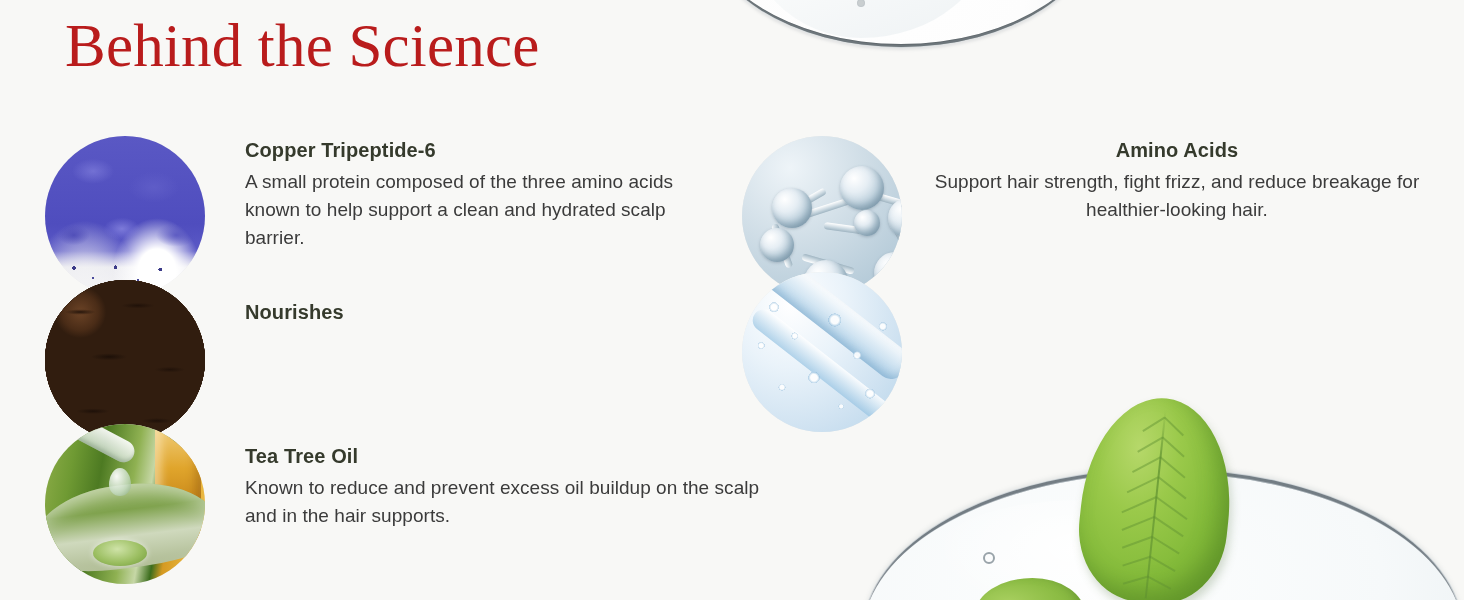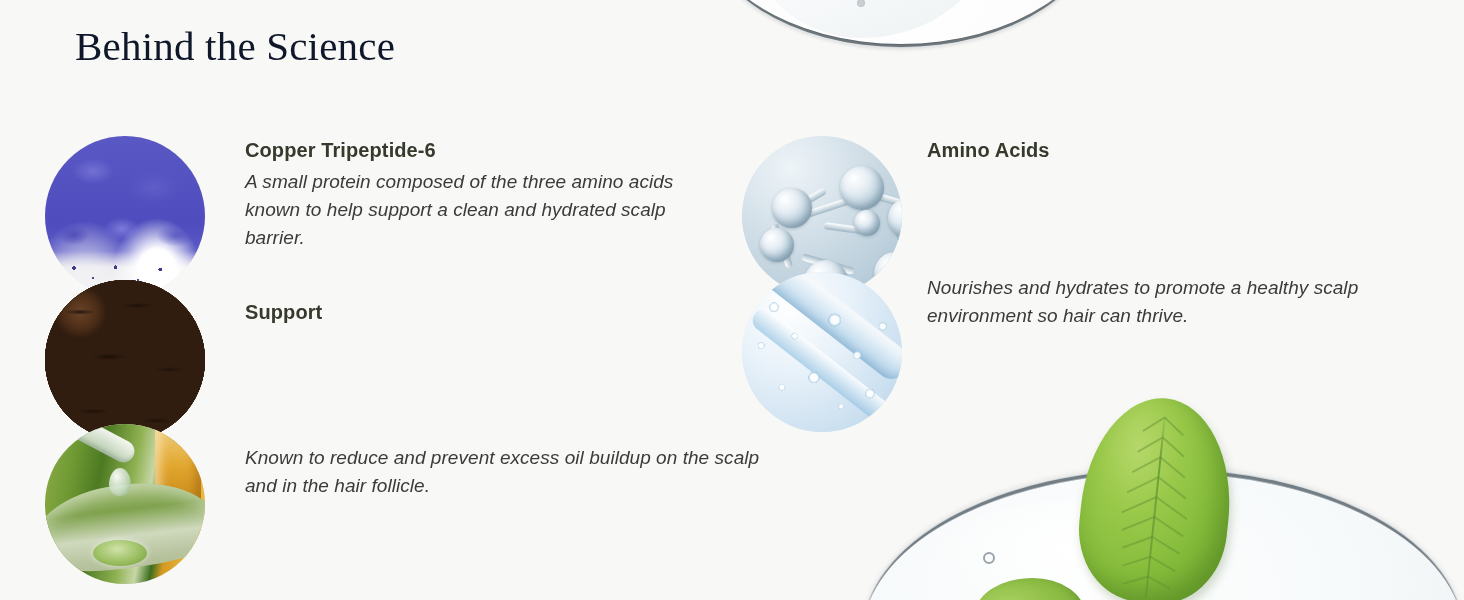--- a/index.html
+++ b/index.html
@@ -79,45 +79,44 @@
     transform:translateX(-50%);
   }
   .veins{position:absolute;inset:0;overflow:hidden;border-radius:inherit;opacity:.55;}
   .veins i{
     position:absolute;left:50%;height:1.5px;background:rgba(96,146,50,.85);
     transform-origin:left center;display:block;
   }
 
   
   .title{
-    position:absolute;left:75px;top:10px;
+    position:absolute;left:65px;top:10px;
     font-family:"Liberation Serif", serif;
-    font-size:41px;line-height:72px;letter-spacing:.2px;
-    color:#0f172a;font-weight:400;white-space:nowrap;
+    font-size:61px;line-height:72px;letter-spacing:.2px;
+    color:#b91c1c;font-weight:400;white-space:nowrap;
   }
 
   
   .col{position:absolute;}
   .col-left{left:45px;top:136px;width:690px;}
   .col-right{left:742px;top:136px;width:700px;}
 
   .item{position:relative;}
   .thumb{
     position:absolute;width:160px;height:160px;border-radius:50%;
     overflow:hidden;background:#e9e9e7;
   }
   .txt{position:absolute;}
   .h3{
     font-size:20px;line-height:24px;font-weight:700;color:#353a2c;
     margin:0 0 6px 0;letter-spacing:.1px;
   }
   .p{
     font-size:19px;line-height:28px;color:#3b3b3b;margin:0;font-weight:400;
     letter-spacing:.05px;
-    font-style:italic;
   }
 
   
   .art{position:absolute;inset:0;}
   
   .art-powder{
     background:
       radial-gradient(ellipse at 70% 85%, #ffffff 0%, #ffffff 12%, rgba(255,255,255,0) 28%),
       radial-gradient(ellipse at 25% 92%, #f2f2f4 0%, rgba(242,242,244,0) 30%),
       linear-gradient(180deg,#5a58c4 0%,#4f4dbe 55%,#5b59c6 72%,#e9e9ef 82%,#f4f4f6 100%);
@@ -266,36 +265,37 @@
         <p class="h3">Copper Tripeptide-6</p>
         <p class="p">A small protein composed of the three amino acids known to help support a clean and hydrated scalp barrier.</p>
       </div>
     </div>
 
     <div class="item">
       <div class="thumb" style="left:0;top:144px;">
         <div class="art art-beans"></div>
       </div>
       <div class="txt" style="left:200px;top:164px;width:470px;">
-        <p class="h3">Support</p>
+        <p class="h3">Nourishes</p>
       </div>
     </div>
 
     <div class="item">
       <div class="thumb" style="left:0;top:288px;">
         <div class="art art-teatree">
           <div class="vial"></div>
           <div class="leaf-band"></div>
           <div class="pipette"></div>
           <div class="droplet"></div>
           <div class="pool"></div>
         </div>
       </div>
       <div class="txt" style="left:200px;top:308px;width:530px;">
-        <p class="p">Known to reduce and prevent excess oil buildup on the scalp and in the hair follicle.</p>
+        <p class="h3">Tea Tree Oil</p>
+        <p class="p">Known to reduce and prevent excess oil buildup on the scalp and in the hair supports.</p>
       </div>
     </div>
 
   </div>
 
   <div class="col col-right">
 
     <div class="item">
       <div class="thumb" style="left:0;top:0;">
         <div class="art art-molecule" id="molArt">
@@ -308,35 +308,35 @@
             <div class="bond" style="left: 82px; top: 86px; width: 40px; transform: rotate(8deg);"></div>
             <div class="atom" style="left: 30px; top: 52px; width: 40px; height: 40px;"></div>
             <div class="atom" style="left: 98px; top: 30px; width: 44px; height: 44px;"></div>
             <div class="atom" style="left: 146px; top: 62px; width: 40px; height: 40px;"></div>
             <div class="atom" style="left: 132px; top: 116px; width: 42px; height: 42px;"></div>
             <div class="atom" style="left: 62px; top: 124px; width: 44px; height: 44px;"></div>
             <div class="atom" style="left: 18px; top: 92px; width: 34px; height: 34px;"></div>
             <div class="atom" style="left: 112px; top: 74px; width: 26px; height: 26px;"></div>
           </div>
       </div>
-      <div class="txt" style="left:185px;top:2px;width:500px;">
+      <div class="txt" style="left:185px;top:2px;width:500px;text-align:center;">
         <p class="h3">Amino Acids</p>
+        <p class="p">Support hair strength, fight frizz, and reduce breakage for healthier-looking hair.</p>
       </div>
     </div>
 
     <div class="item">
       <div class="thumb" style="left:0;top:136px;">
         <div class="art art-gel">
           <div class="streak"></div>
           <div class="streak2"></div>
           <div class="bubbles"></div>
         </div>
       </div>
       <div class="txt" style="left:185px;top:138px;width:500px;">
-        <p class="p">Nourishes and hydrates to promote a healthy scalp environment so hair can thrive.</p>
       </div>
     </div>
 
   </div>
 
   <div class="petri-bottom"></div>
   <div class="petri-bottom-sheen"></div>
   <div class="petri-bottom-dot"></div>
   <div class="mint-small"></div>
   <div class="mint-leaf">

